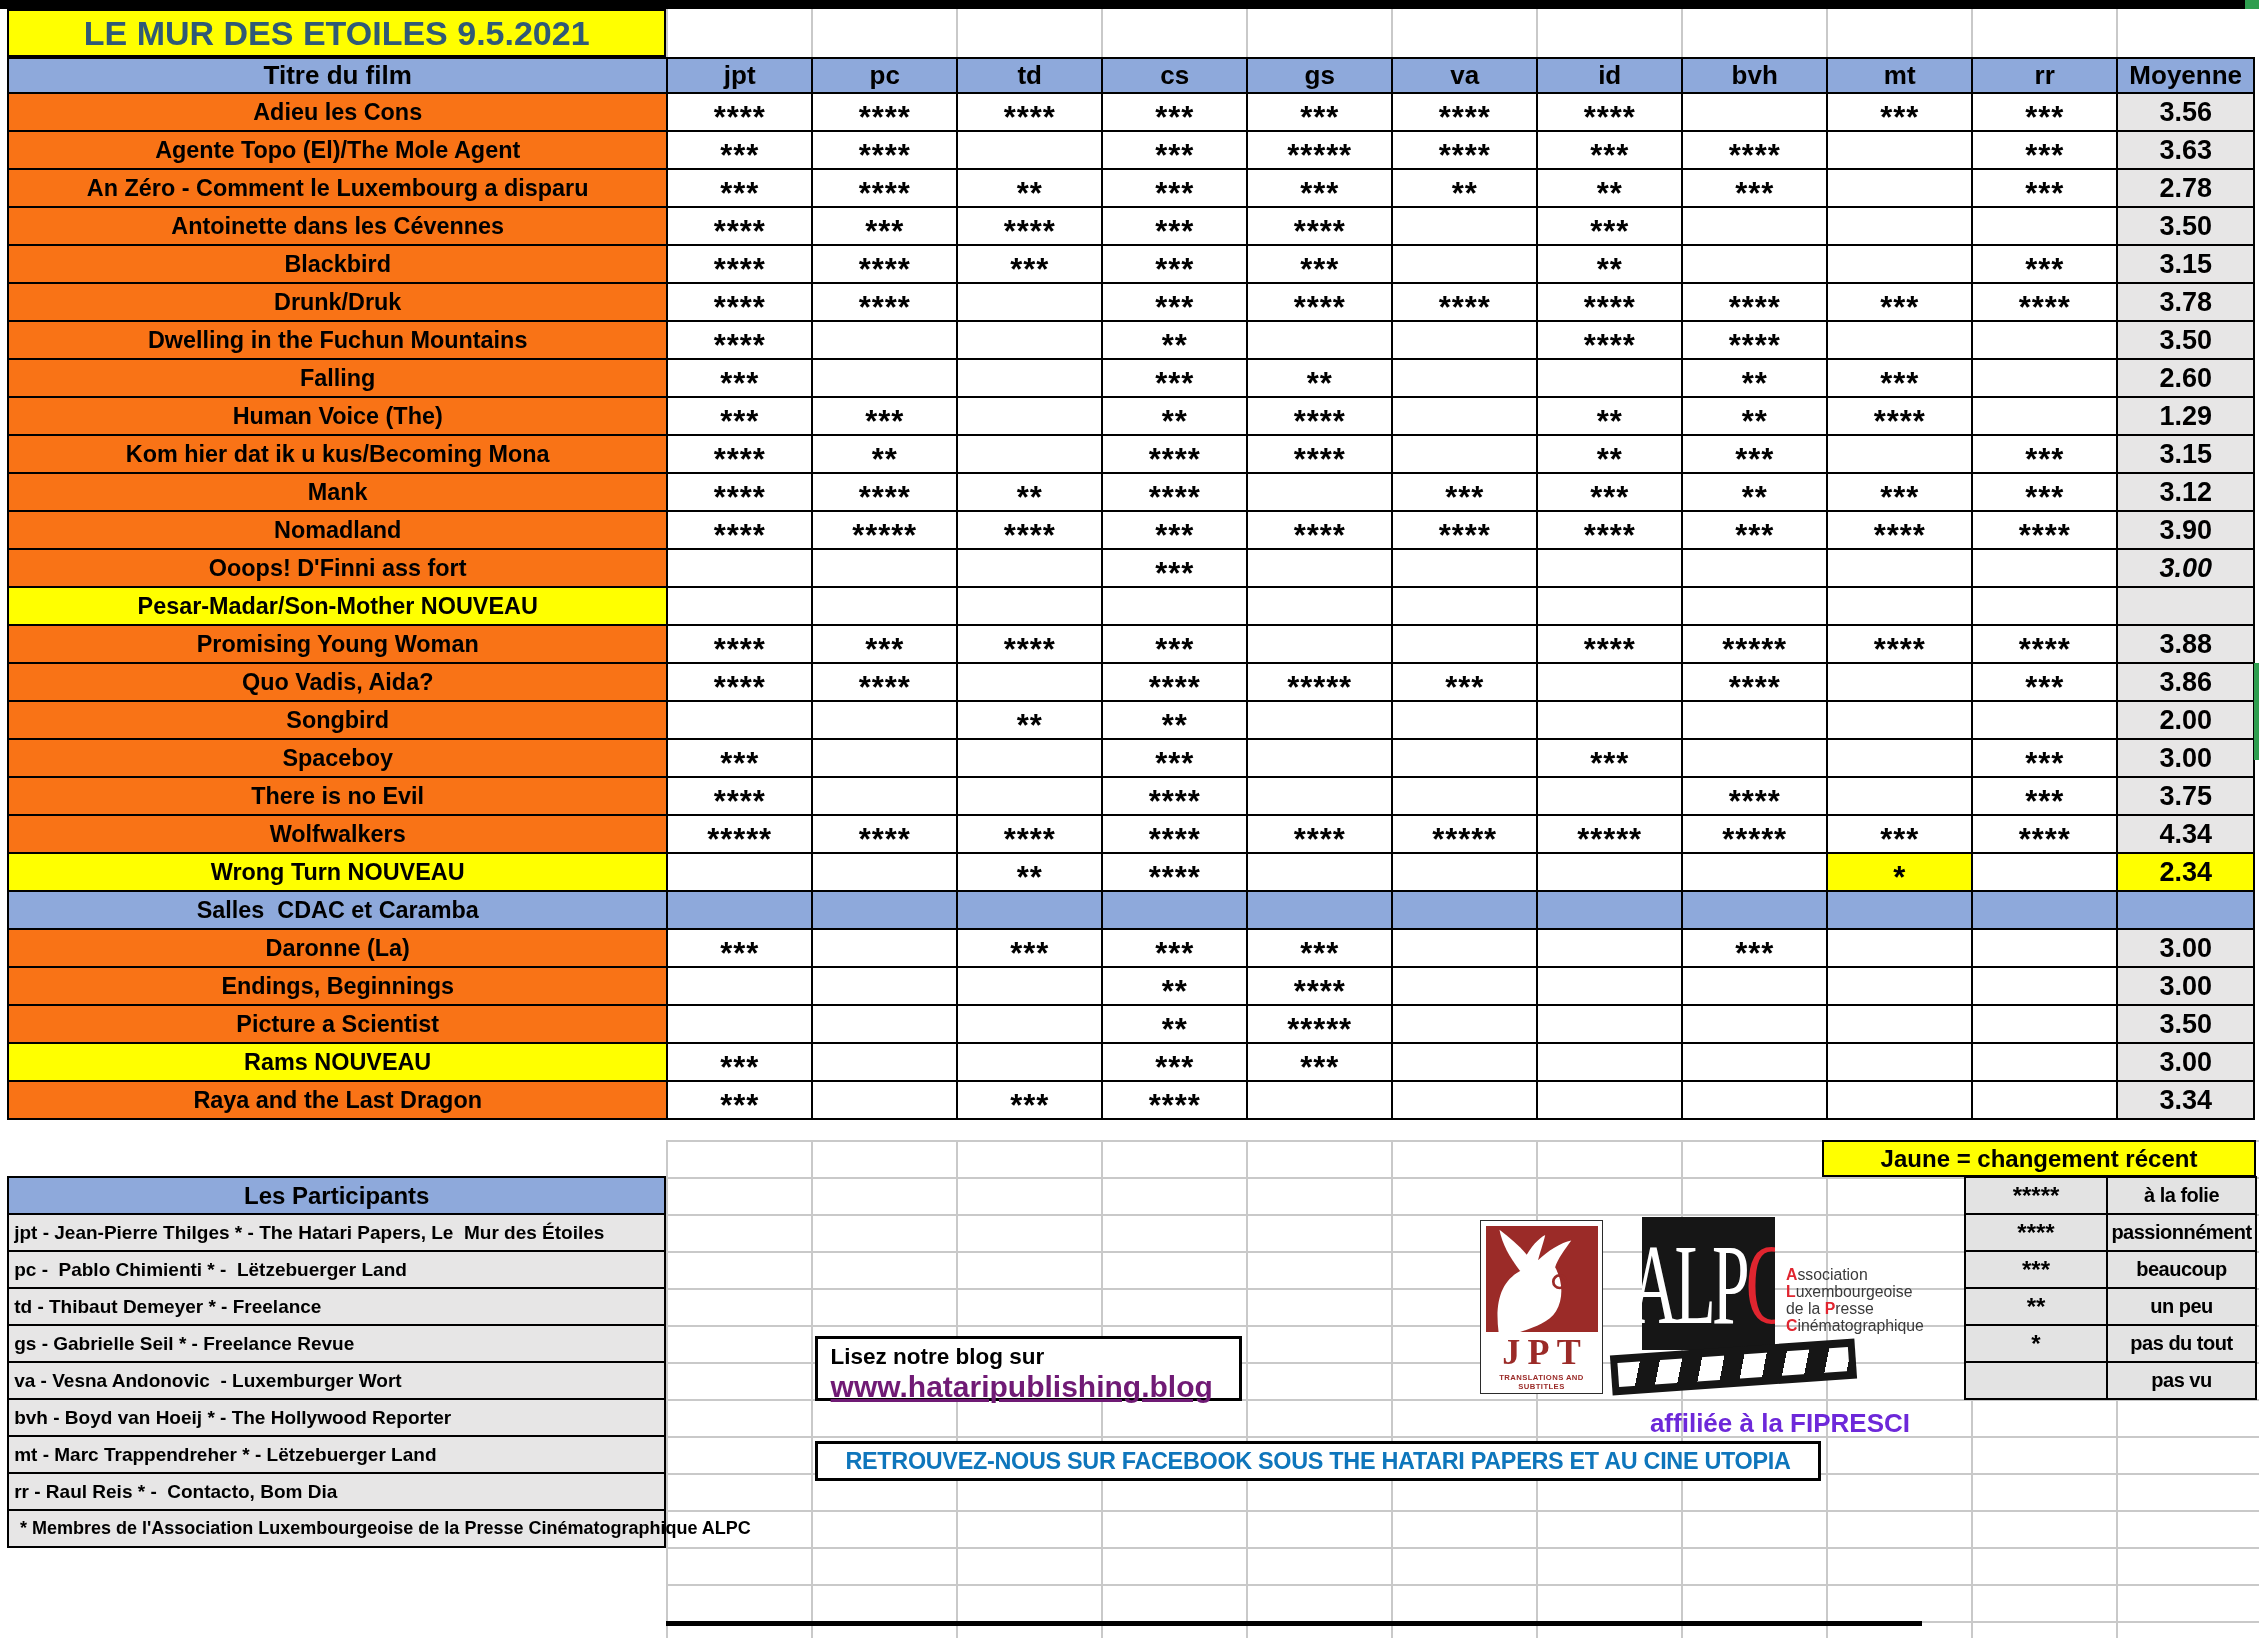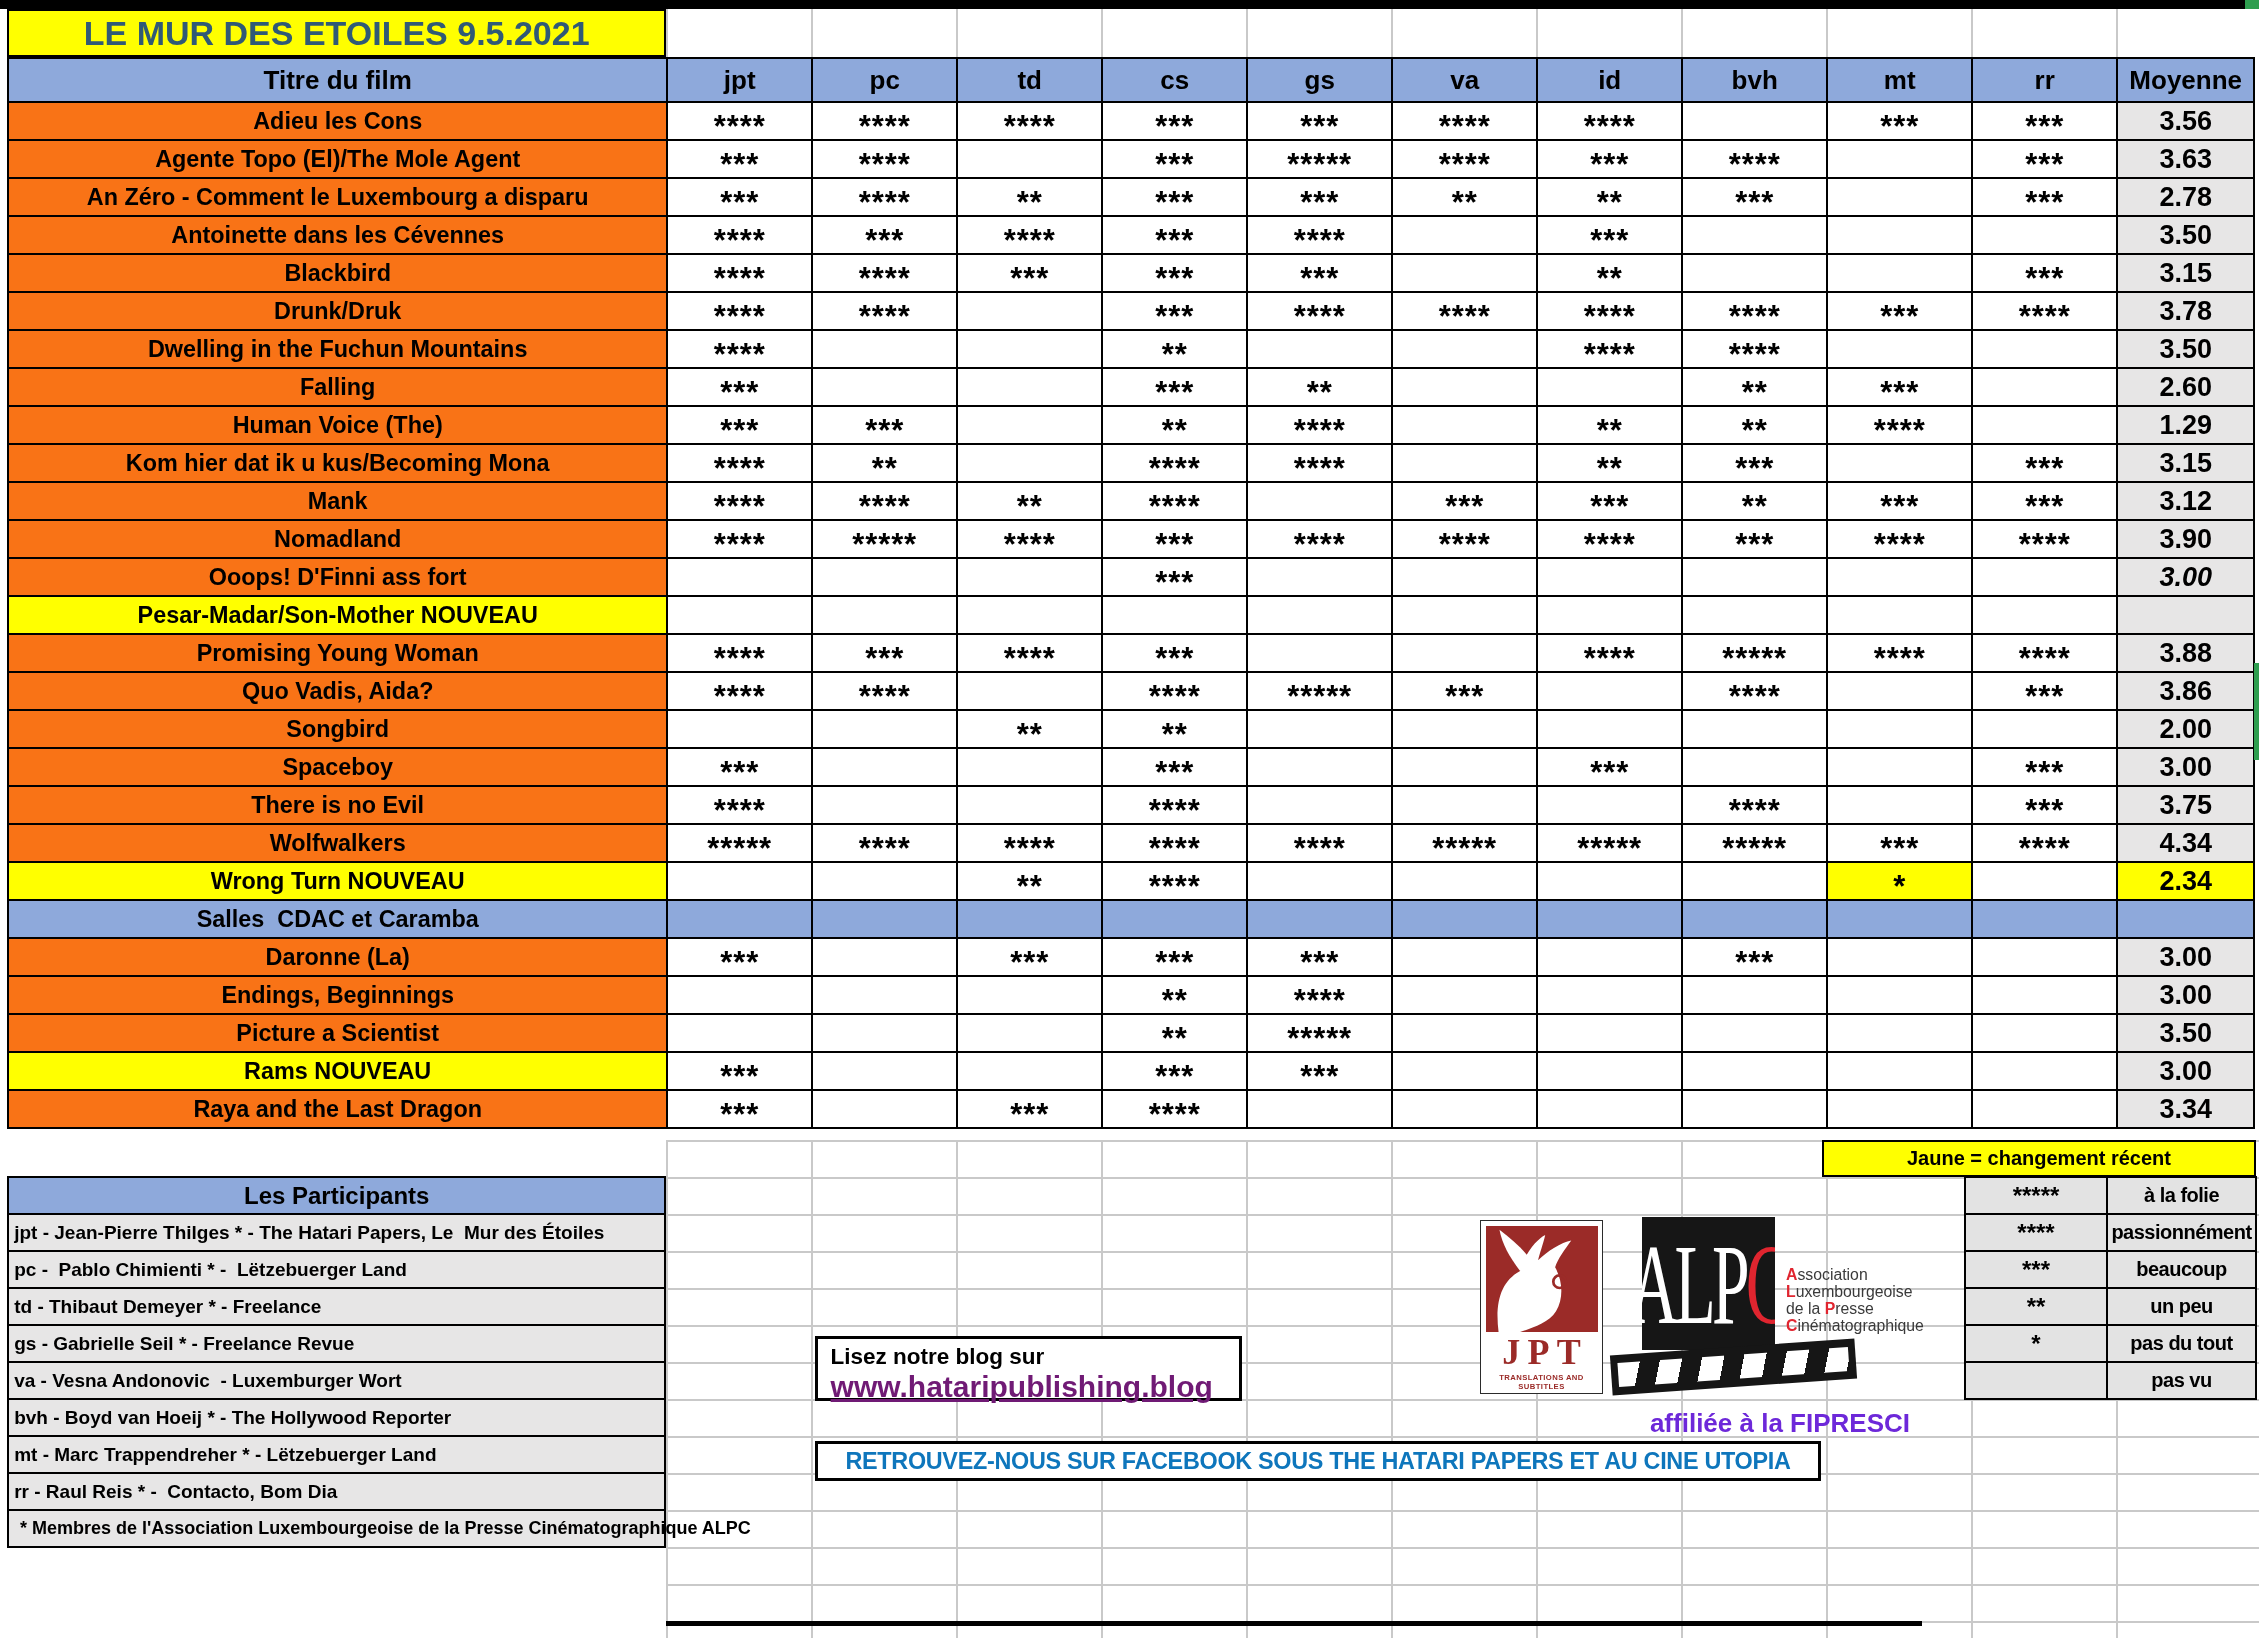--- a/index.html
+++ b/index.html
@@ -33,37 +33,37 @@
     border:2.7px solid #000; display:flex; align-items:center; justify-content:center;
     font-size:34px; font-weight:bold; color:#305A76;
   }
 
   
   table.main { position:absolute; left:7.2px; top:57px; border-collapse:collapse; table-layout:fixed; }
   table.main col.w-title { width:659px; }
   table.main col.w-star  { width:145px; }
   table.main col.w-avg   { width:137px; }
   table.main th, table.main td { border:2.7px solid #000; overflow:hidden; }
-  table.main thead tr { height:44px;margin-left:15px; }
+  table.main thead tr { height:35px;margin-left:15px; }
   table.main tbody tr { height:38px; }
   .c-head  { background:#8EA9DB; font-weight:bold; font-size:26px; text-align:center; color:#000; }
   .c-title { background:#f97316; font-weight:bold; font-size:23.4px; text-align:center; white-space:pre; }
   .c-star  { background:#fff; text-align:center; font-weight:bold; font-size:31px; }
   .c-star .stars { display:inline-block; transform:translateY(6.3px); letter-spacing:0.9px; }
   .c-avg   { background:#E7E6E6; font-weight:bold; font-size:27px; text-align:center; }
   .avg-italic { font-style:italic; }
   .row-yellow .c-title { background:#FFFF00; }
   .row-section td { background:#8EA9DB; }
   .cell-yellow { background:#FFFF00 !important; }
 
   
   .jaune {
     left:1822px; top:1140px; width:434px; height:37px; background:#FFFF00;
     border:2.7px solid #000; display:flex; align-items:center; justify-content:center;
-    font-size:20px; font-weight:bold;
+    font-size:24px; font-weight:bold;
   }
 
   
   table.legend { position:absolute; left:1964px; top:1176px; border-collapse:collapse; table-layout:fixed; }
   table.legend td { border:2.7px solid #000; background:#E3E3E3; height:37px; text-align:center; font-weight:bold; }
   td.leg-stars { width:142px; font-size:24px; }
   td.leg-label { width:149px; font-size:20px; letter-spacing:-0.5px; }
 
   
   table.parts { position:absolute; left:7.2px; top:1176px; border-collapse:collapse; table-layout:fixed; width:659px; }

